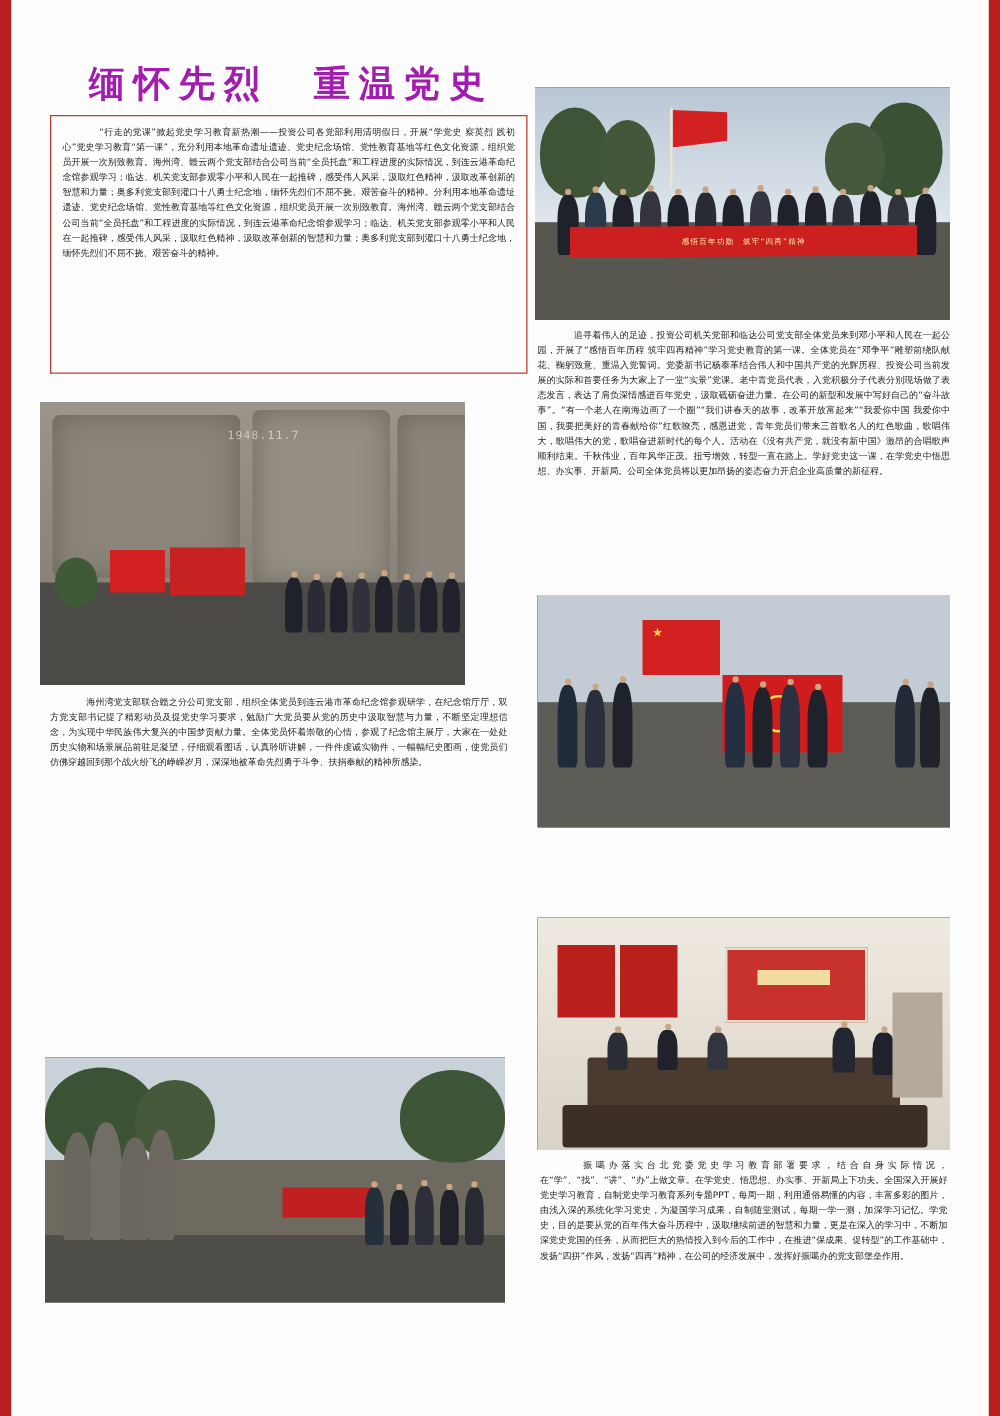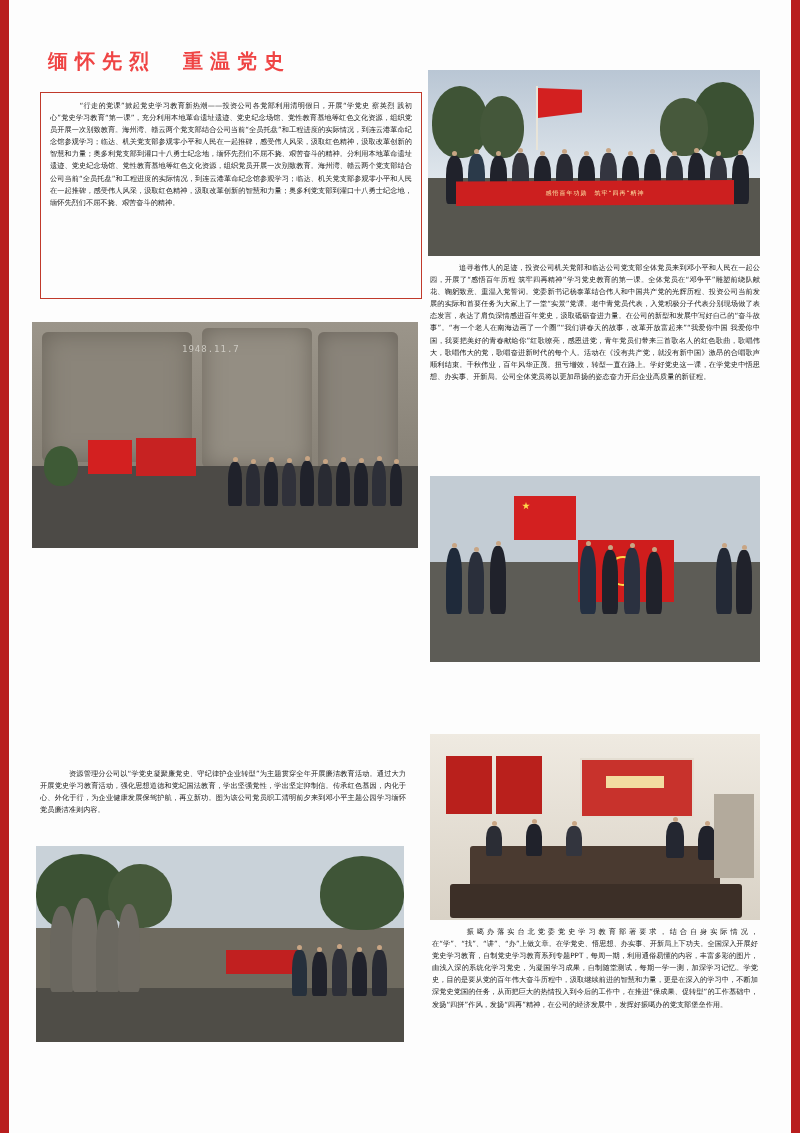--- a/index.html
+++ b/index.html
@@ -30,25 +30,26 @@
     background: #b81e1e;
   }
   .edge.left { left: 0; }
   .edge.right { right: 0; }
 
   .title {
     position: absolute;
     left: 48px;
     top: 48px;
     width: 370px;
+    text-align: center;
     font-family: "DejaVu Serif", serif;
     font-weight: bold;
-    font-size: 20px;
+    font-size: 29px;
     letter-spacing: 7px;
-    color: #ef4444;
+    color: #a21caf;
   }
 
   .textbox {
     position: absolute;
     font-family: "DejaVu Sans", sans-serif;
     font-size: 7.2px;
     line-height: 1.68;
     color: #1b1b1b;
     text-align: justify;
     text-justify: inter-character;
@@ -183,21 +184,21 @@
     <div class="person head" style="left:238px; top:86px; width:17px; height:48px; background:#2c2f38;"></div>
     <div class="person head" style="left:260px; top:83px; width:17px; height:51px;"></div>
     <div class="person head" style="left:282px; top:86px; width:17px; height:48px; background:#31323b;"></div>
     <div class="person head" style="left:304px; top:85px; width:17px; height:49px;"></div>
 
     <div class="banner-red" style="left:28px; top:110px; width:278px; height:26px; clip-path:polygon(0 6%,100% 0,100% 94%,0 100%);">感悟百年功勋　筑牢“四再”精神</div>
   </div>
 
   <div class="textbox" style="left:430px; top:262px; width:330px; height:208px;">　　追寻着伟人的足迹，投资公司机关党部和临达公司党支部全体党员来到邓小平和人民在一起公园，开展了“感悟百年历程 筑牢四再精神”学习党史教育的第一课。全体党员在“邓争平”雕塑前绕队献花、鞠躬致意、重温入党誓词。党委新书记杨泰革结合伟人和中国共产党的光辉历程、投资公司当前发展的实际和首要任务为大家上了一堂“实景”党课。老中青党员代表，入党积极分子代表分别现场做了表态发言，表达了肩负深情感进百年党史，汲取砥砺奋进力量。在公司的新型和发展中写好自己的“奋斗故事”。“有一个老人在南海边画了一个圈”“我们讲春天的故事，改革开放富起来”“我爱你中国 我爱你中国，我要把美好的青春献给你”红歌嘹亮，感恩进党，青年党员们带来三首歌名人的红色歌曲，歌唱伟大，歌唱伟大的党，歌唱奋进新时代的每个人。活动在《没有共产党，就没有新中国》激昂的合唱歌声顺利结束。千秋伟业，百年风华正茂。扭亏增效，转型一直在路上。学好党史这一课，在学党史中悟思想、办实事、开新局。公司全体党员将以更加昂扬的姿态奋力开启企业高质量的新征程。</div>
 
-  <div class="photo" style="left:32px; top:322px; width:386px; height:226px;">
+  <div class="photo" style="left:32px; top:322px; width:300px; height:226px;padding-left:40px;">
     <div class="wall-relief" style="position:absolute; inset:0;"></div>
 
     <div style="position:absolute; left:10px; top:10px; width:150px; height:130px; background:#8b857a; border-radius:6px; box-shadow:inset 0 0 24px #6a645a;"></div>
     <div style="position:absolute; left:170px; top:6px; width:110px; height:140px; background:#948e83; border-radius:6px; box-shadow:inset 0 0 22px #6d675d;"></div>
     <div style="position:absolute; left:286px; top:10px; width:80px; height:150px; background:#8a847a; border-radius:6px; box-shadow:inset 0 0 20px #6a645b;"></div>
     <div class="date-stamp" style="left:150px; top:22px;">1948.11.7</div>
 
     <div style="position:absolute; left:0; right:0; bottom:0; height:82px; background:#4c4a46;"></div>
 
     <div class="flag-red" style="left:56px; top:118px; width:44px; height:34px;"></div>
@@ -210,20 +211,21 @@
     <div class="person head" style="left:232px; top:140px; width:14px; height:44px;"></div>
     <div class="person head" style="left:250px; top:141px; width:14px; height:43px; background:#30313a;"></div>
     <div class="person head" style="left:268px; top:139px; width:14px; height:45px;"></div>
     <div class="person head" style="left:286px; top:142px; width:14px; height:42px; background:#292b33;"></div>
     <div class="person head" style="left:304px; top:140px; width:14px; height:44px;"></div>
     <div class="person head" style="left:322px; top:141px; width:14px; height:43px;"></div>
     <div class="person head" style="left:340px; top:139px; width:14px; height:45px; background:#2d2f38;"></div>
     <div class="person head" style="left:358px; top:142px; width:12px; height:42px;"></div>
   </div>
 
+  <div class="cap" style="left:40px; top:556px; width:366px; height:128px;">　　海州湾党支部联合赣之分公司党支部，组织全体党员到连云港市革命纪念馆参观研学，在纪念馆厅厅，双方党支部书记提了精彩动员及提党史学习要求，勉励广大党员要从党的历史中汲取智慧与力量，不断坚定理想信念，为实现中华民族伟大复兴的中国梦贡献力量。全体党员怀着崇敬的心情，参观了纪念馆主展厅，大家在一处处历史实物和场景展品前驻足凝望，仔细观看图话，认真聆听讲解，一件件虔诚实物件，一幅幅纪史图画，使党员们仿佛穿越回到那个战火纷飞的峥嵘岁月，深深地被革命先烈勇于斗争、扶捐奉献的精神所感染。</div>
 
   <div class="photo" style="left:430px; top:476px; width:330px; height:186px;">
     <div class="sky" style="top:0; height:46%; background:#c3ccd4;"></div>
     <div style="position:absolute; left:0; right:0; top:46%; bottom:0; background:#5d5c56;"></div>
 
     <div class="flag-red" style="left:84px; top:20px; width:62px; height:44px;"></div>
     <div style="position:absolute; left:92px; top:26px; width:8px; height:8px; background:#ffd94a; clip-path:polygon(50% 0,61% 35%,98% 35%,68% 57%,79% 91%,50% 70%,21% 91%,32% 57%,2% 35%,39% 35%);"></div>
 
     <div class="flag-red" style="right:86px; top:64px; width:96px; height:62px; background:#cf1d1d;"></div>
     <div style="position:absolute; right:122px; top:80px; width:26px; height:26px; border:2px solid #ffd94a; border-radius:50%;"></div>
@@ -233,21 +235,20 @@
     <div class="person head" style="left:60px;  top:70px; width:16px; height:68px;"></div>
     <div class="person head" style="left:150px; top:70px; width:16px; height:68px; background:#243042;"></div>
     <div class="person head" style="left:172px; top:74px; width:16px; height:64px;"></div>
     <div class="person head" style="left:194px; top:72px; width:16px; height:66px; background:#2b3140;"></div>
     <div class="person head" style="left:216px; top:76px; width:16px; height:62px;"></div>
     <div class="person head" style="left:286px; top:72px; width:16px; height:66px; background:#232936;"></div>
     <div class="person head" style="left:306px; top:74px; width:16px; height:64px;"></div>
   </div>
 
 
-  <div class="textbox" style="left:40px; top:768px; width:366px; height:72px;">　　资源管理分公司以“学党史凝聚廉党史、守纪律护企业转型”为主题贯穿全年开展廉洁教育活动。通过大力开展党史学习教育活动，强化思想道德和党纪国法教育，学出坚强党性，学出坚定抑制信。传承红色基因，内化于心、外化于行，为企业健康发展保驾护航，再立新功。图为该公司党员职工清明前夕来到邓小平主题公园学习缅怀党员廉洁准则内容。</div>
 
   <div class="photo" style="left:36px; top:846px; width:368px; height:196px;">
     <div class="sky" style="top:0; height:42%; background:#c9d2d9;"></div>
     <div style="position:absolute; left:0; right:0; top:42%; bottom:0; background:#6e6a5f;"></div>
     <div style="position:absolute; left:0; right:0; bottom:0; height:54px; background:#4f4d47;"></div>
 
     <div class="tree" style="left:0; top:8px; width:90px; height:78px; background:#3c5234;"></div>
     <div class="tree" style="left:72px; top:18px; width:64px; height:64px; background:#46593b;"></div>
     <div class="tree" style="right:0; top:10px; width:84px; height:74px; background:#3f5537;"></div>
 

